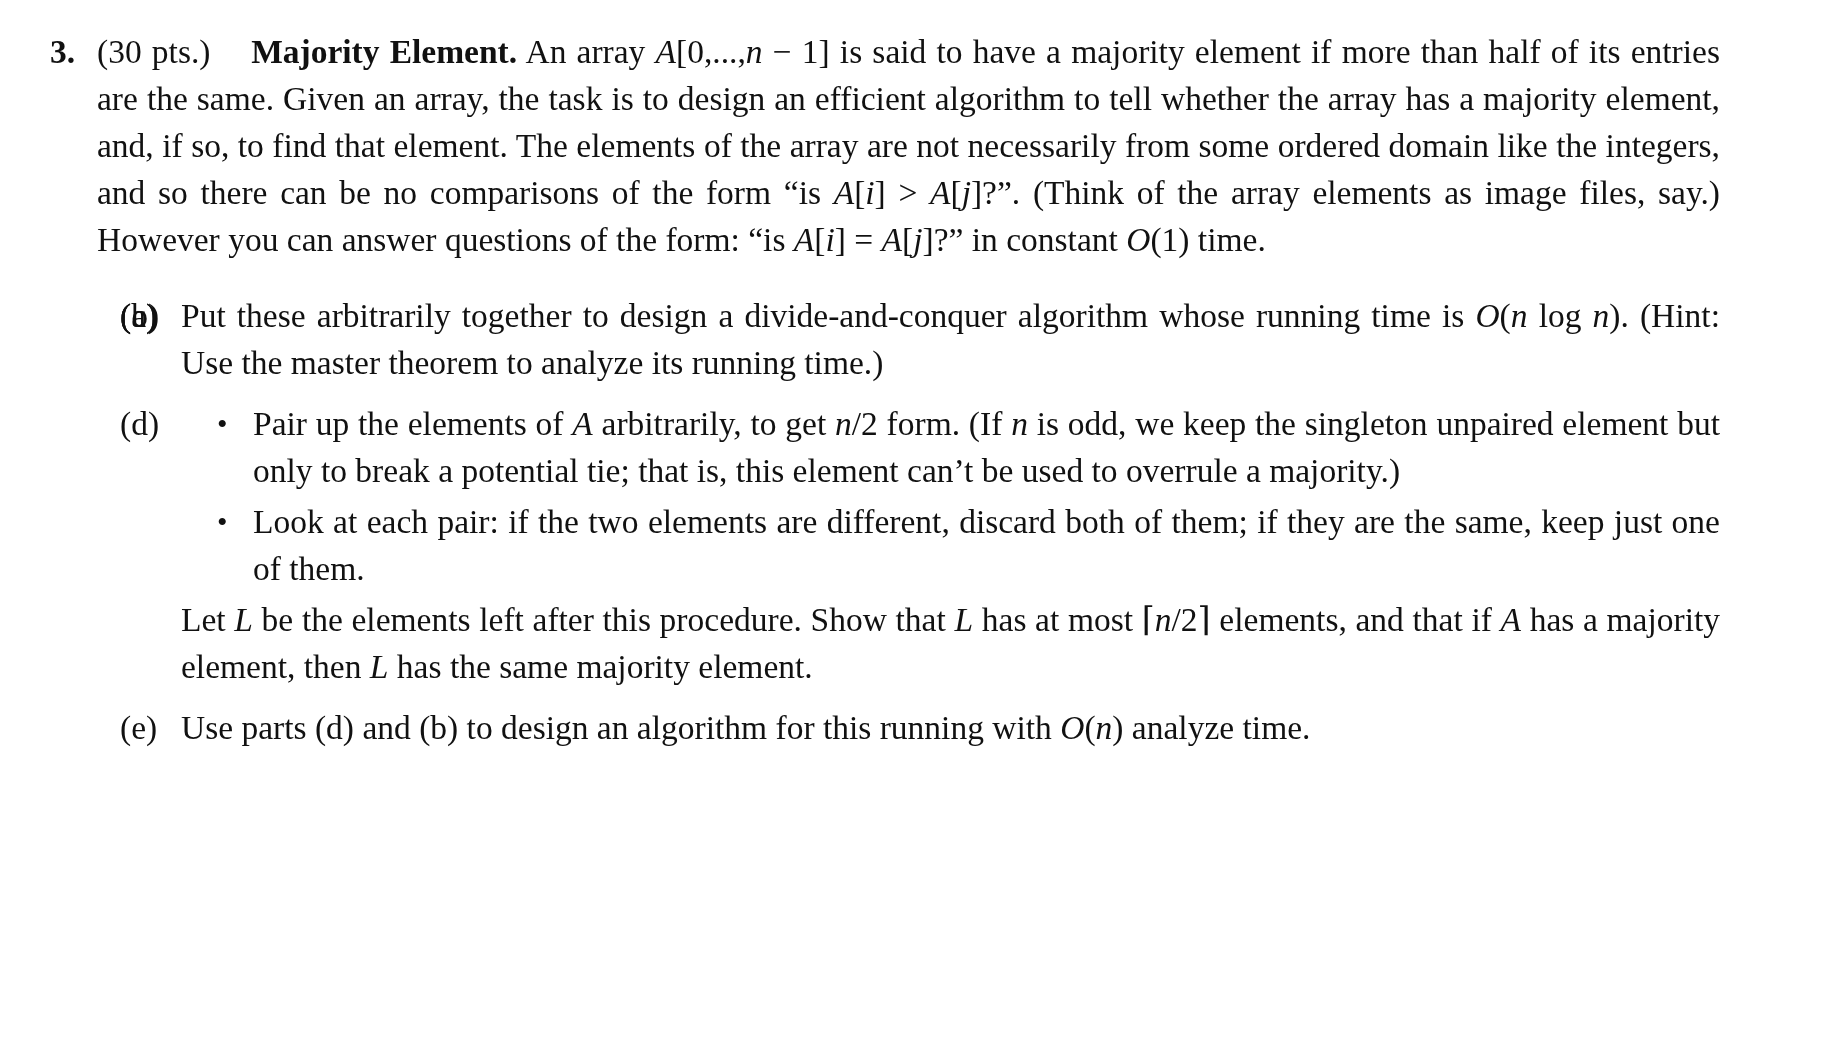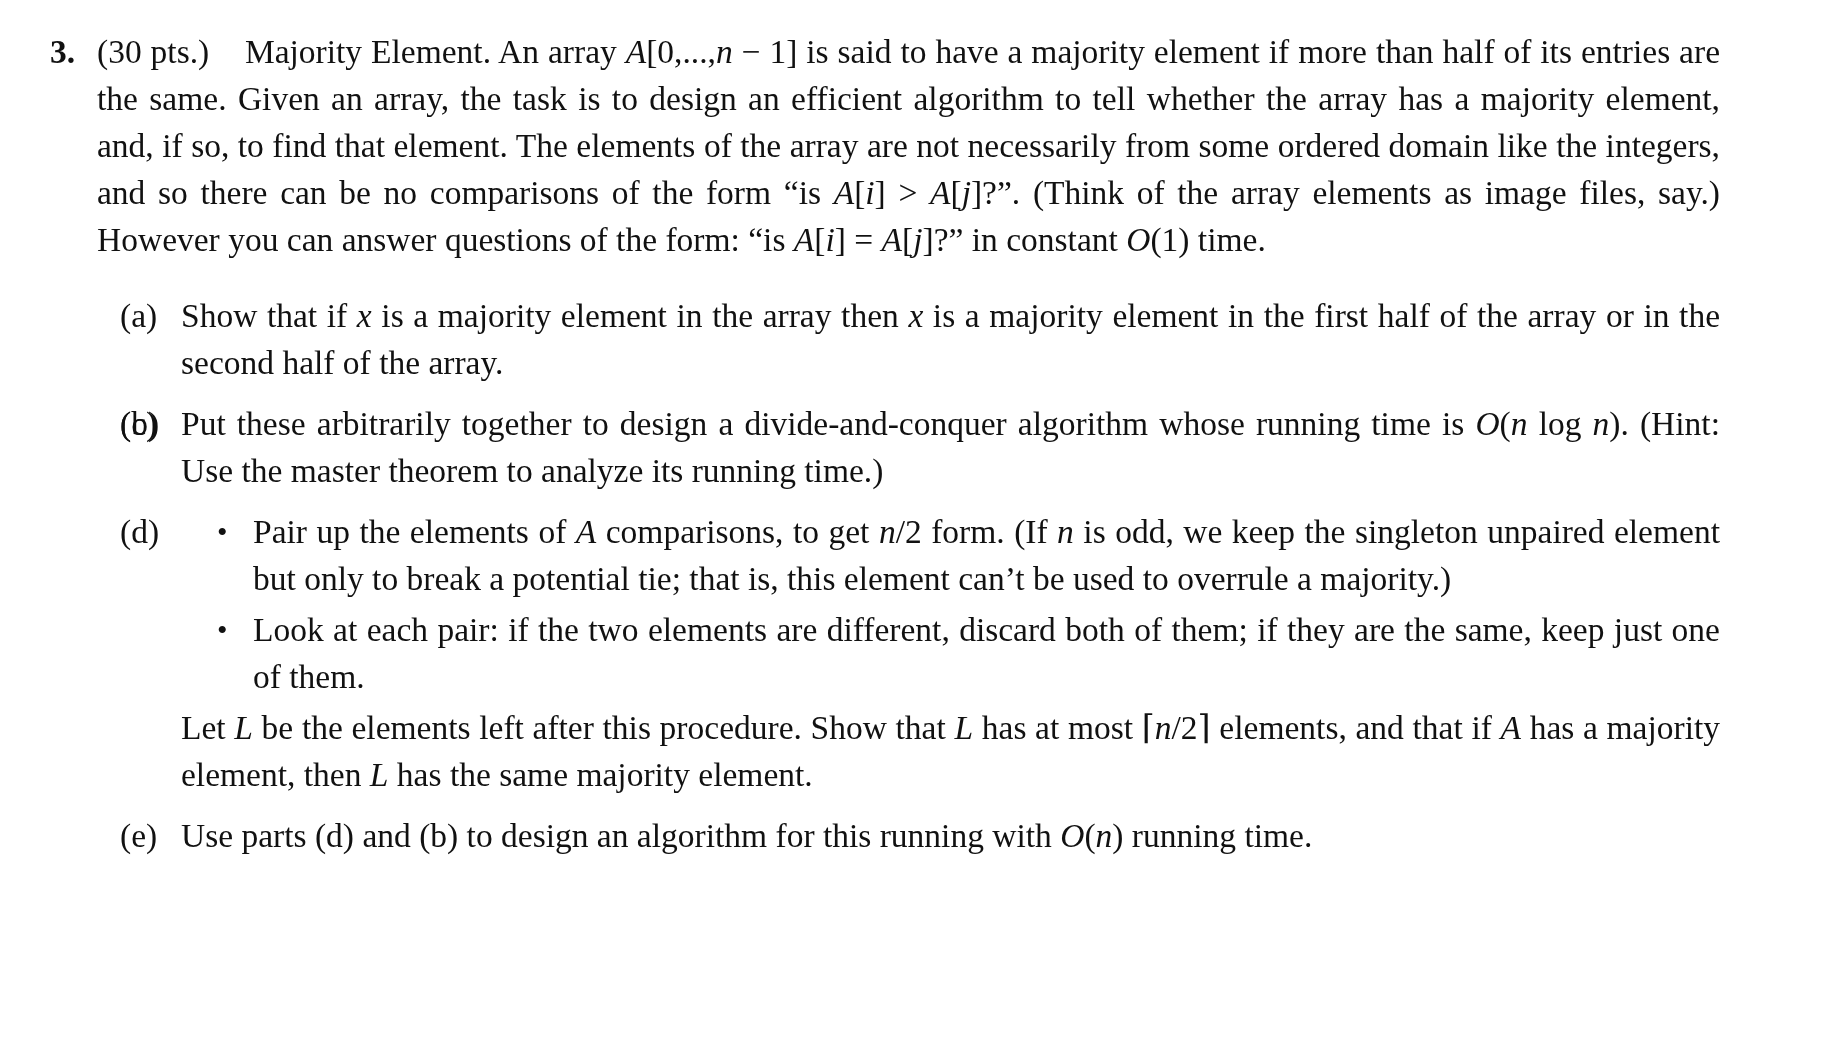--- a/index.html
+++ b/index.html
@@ -4,21 +4,21 @@
 <style>
   html, body { margin: 0; padding: 0; background: #ffffff; }
   body {
     width: 1828px; height: 1052px; overflow: hidden; position: relative;
     font-family: "Liberation Serif", "DejaVu Serif", serif;
     color: #111111; font-size: 33.5px; line-height: 47px;
   }
   .problem { position: absolute; left: 50px; top: 28px; width: 1670px; }
   .hang { position: relative; padding-left: 47px; text-align: justify; }
   .hang .num { position: absolute; left: 0; top: 0; font-weight: bold; }
-  .bold { font-weight: normal; }
+  .bold { font-weight: bold; }
   .m { font-style: italic; }
   .r { font-style: normal; }
   .parts { margin-top: 29px; padding-left: 70px; }
   .part { position: relative; padding-left: 61px; margin-bottom: 14px; text-align: justify; }
   .part .lbl { position: absolute; left: 0; top: 0; }
   .bullets { margin: 9px 0 0 0; padding: 0; list-style: none; }
   .bullets li { position: relative; padding-left: 36px; margin-left: 36px; margin-bottom: 4px; text-align: justify; }
   .bullets li .dot { position: absolute; left: 0; top: 0; font-size: 30px; }
   .after { margin-top: 0; text-align: justify; }
 </style>
@@ -28,41 +28,40 @@
 <div class="problem">
   <div class="hang">
     <span class="num">3.</span>
     <span>(30 pts.)</span>&nbsp;&nbsp;&nbsp;
     <span class="bold">Majority Element.</span><span><span> An array </span><span class="m">A</span><span class="r">[0,...,</span><span class="m">n</span><span class="r"> − 1]</span><span> is said to have a majority element if more than half of its entries are the same. Given an array, the task is to design an efficient algorithm to tell whether the array has a majority element, and, if so, to find that element. The elements of the array are not necessarily from some ordered domain like the integers, and so there can be no comparisons of the form “is </span><span class="m">A</span><span class="r">[</span><span class="m">i</span><span class="r">] &gt; </span><span class="m">A</span><span class="r">[</span><span class="m">j</span><span class="r">]</span><span>?”. (Think of the array elements as image files, say.) However you can answer questions of the form: “is </span><span class="m">A</span><span class="r">[</span><span class="m">i</span><span class="r">] = </span><span class="m">A</span><span class="r">[</span><span class="m">j</span><span class="r">]</span><span>?” in constant </span><span class="m">O</span><span class="r">(1)</span><span> time.</span></span>
   </div>
 
   <div class="parts">
     <div class="part">
       <span class="lbl">(a)</span>
-      <span><span>Show that if </span><span class="m">x</span><span> is a majority element in the array then </span><span class="m">x</span><span> is a majority element in the first half of the array or in the second half of the array.</span></span>
     </div>
     <div class="part">
       <span class="lbl">(b)</span>
     </div>
     <div class="part">
       <span class="lbl">(c)</span>
       <span><span>Put these arbitrarily together to design a divide-and-conquer algorithm whose running time is </span><span class="m">O</span><span class="r">(</span><span class="m">n</span><span class="r"> log </span><span class="m">n</span><span class="r">)</span><span>. (Hint: Use the master theorem to analyze its running time.)</span></span>
     </div>
     <div class="part">
       <span class="lbl">(d)</span>
       <ul class="bullets">
         <li>
           <span class="dot">•</span>
-          <span><span>Pair up the elements of </span><span class="m">A</span><span> comparisons, to get </span><span class="m">n</span><span class="r">/2</span><span> form. (If </span><span class="m">n</span><span> is odd, we keep the singleton unpaired element but only to break a potential tie; that is, this element can’t be used to overrule a majority.)</span></span>
+          <span><span>Pair up the elements of </span><span class="m">A</span><span> arbitrarily, to get </span><span class="m">n</span><span class="r">/2</span><span> form. (If </span><span class="m">n</span><span> is odd, we keep the singleton unpaired element but only to break a potential tie; that is, this element can’t be used to overrule a majority.)</span></span>
         </li>
         <li>
           <span class="dot">•</span>
           <span><span>Look at each pair: if the two elements are different, discard both of them; if they are the same, keep just one of them.</span></span>
         </li>
       </ul>
       <div class="after"><span>Let </span><span class="m">L</span><span> be the elements left after this procedure. Show that </span><span class="m">L</span><span> has at most </span><span class="r">⌈</span><span class="m">n</span><span class="r">/2⌉</span><span> elements, and that if </span><span class="m">A</span><span> has a majority element, then </span><span class="m">L</span><span> has the same majority element.</span></div>
     </div>
     <div class="part">
       <span class="lbl">(e)</span>
-      <span><span>Use parts (d) and (b) to design an algorithm for this running with </span><span class="m">O</span><span class="r">(</span><span class="m">n</span><span class="r">)</span><span> running time.</span></span>
+      <span><span>Use parts (d) and (b) to design an algorithm for this running with </span><span class="m">O</span><span class="r">(</span><span class="m">n</span><span class="r">)</span><span> analyze time.</span></span>
     </div>
   </div>
 </div>
 
 </body></html>

